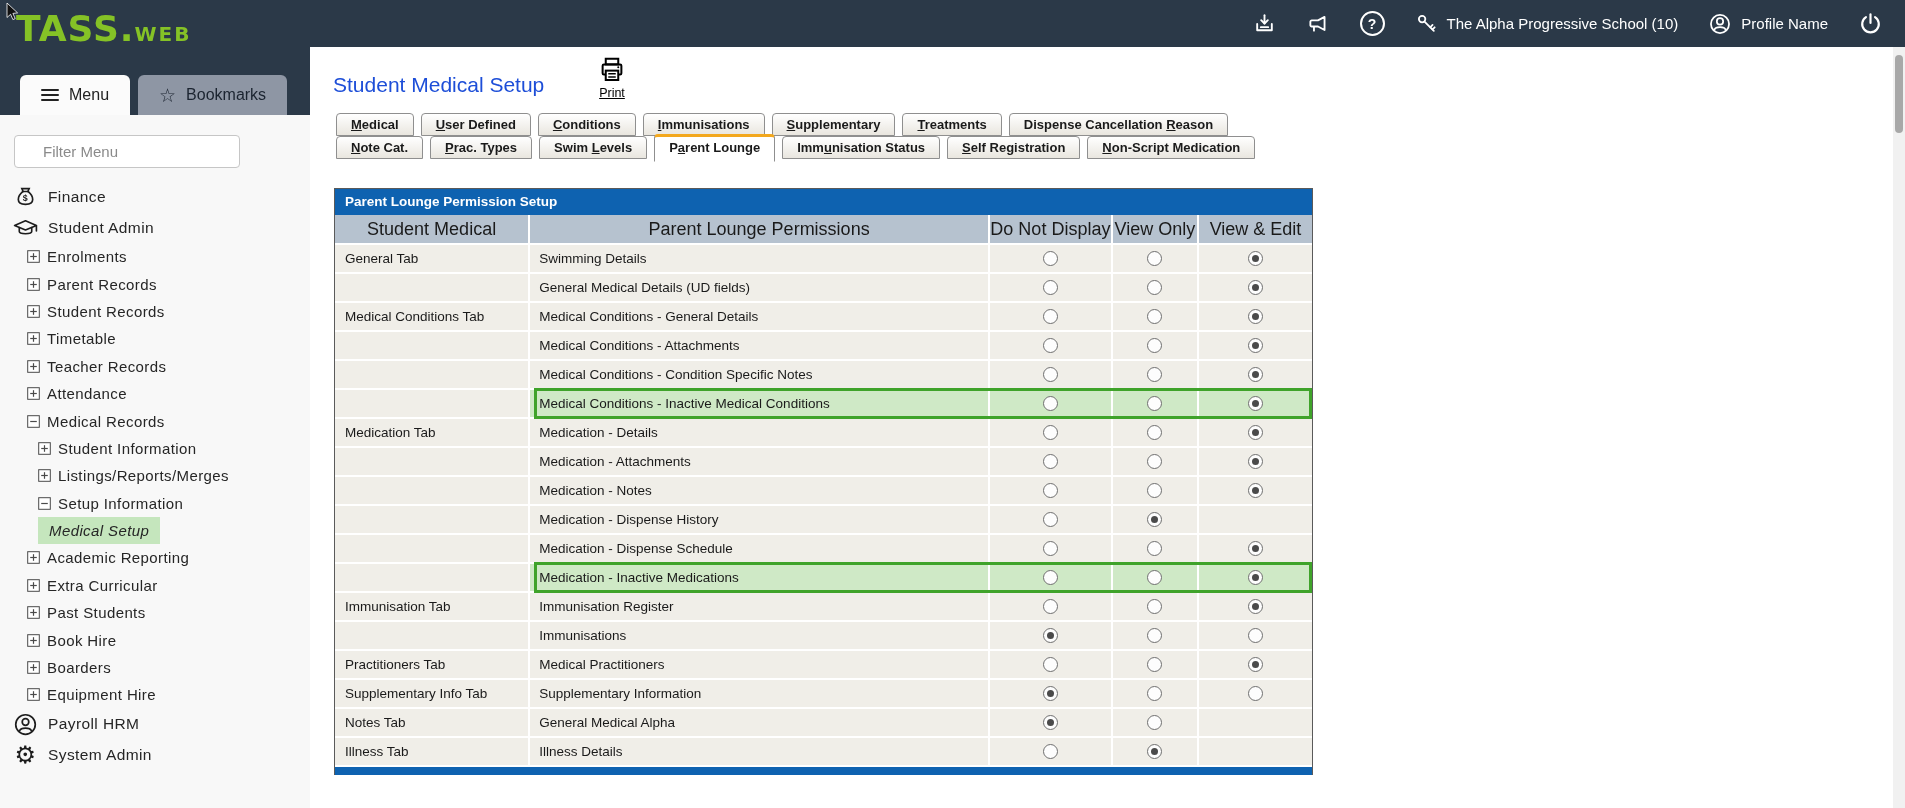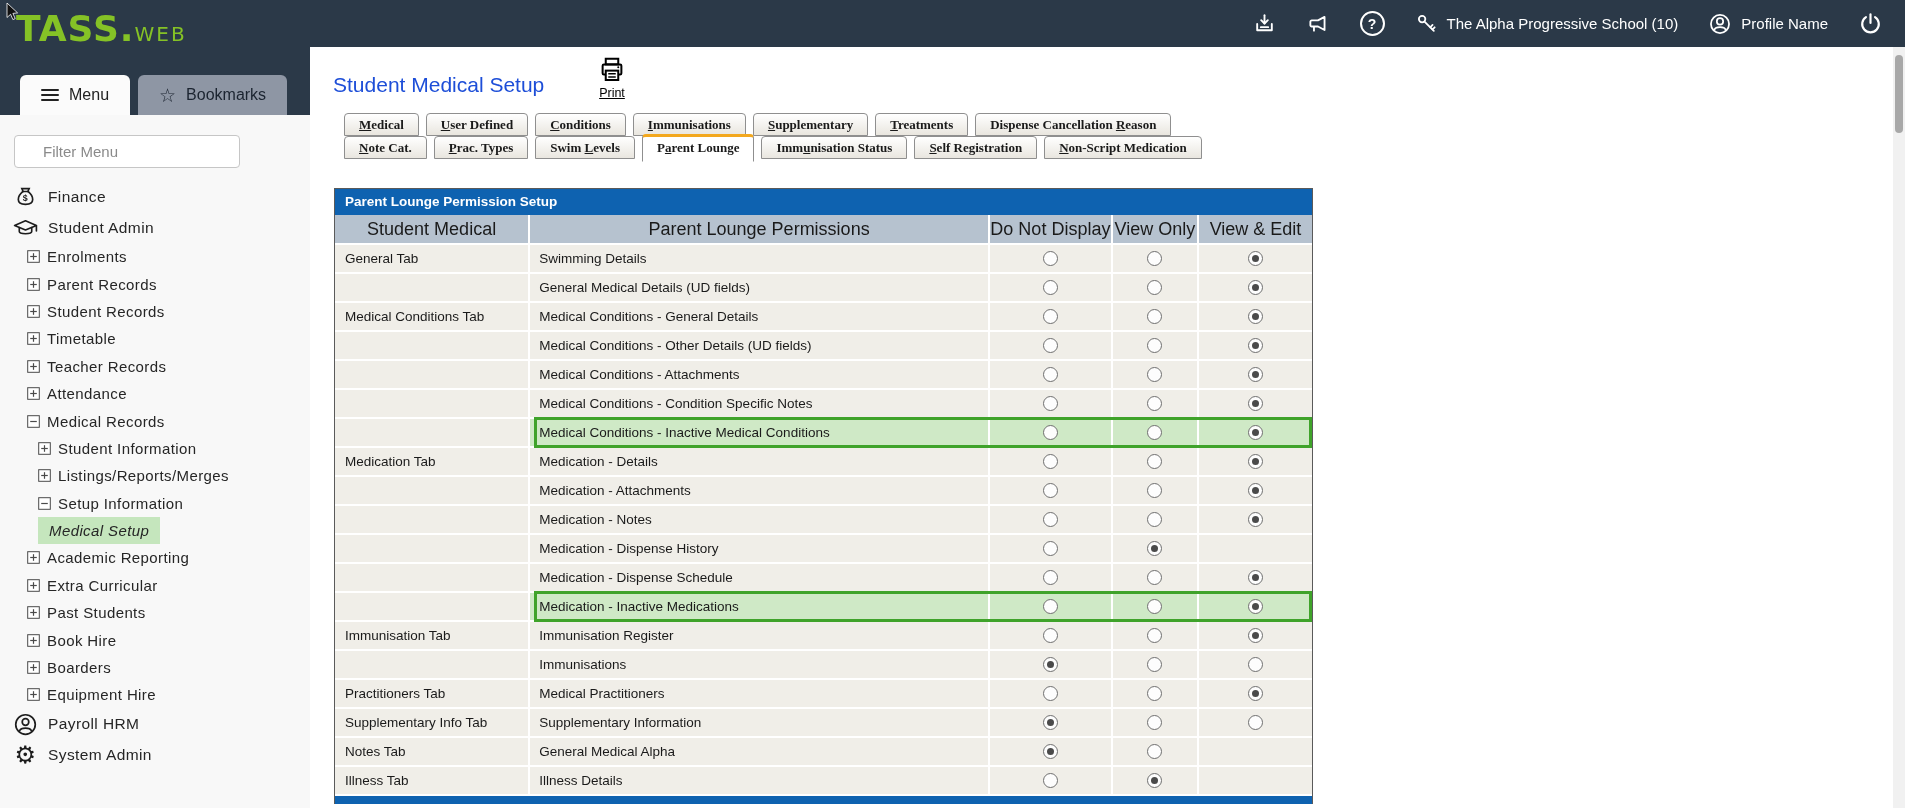--- a/index.html
+++ b/index.html
@@ -3,21 +3,21 @@
 <meta charset="utf-8">
 <style>
   html,body{margin:0;padding:0;}
   body{font-family:"Liberation Sans", sans-serif; background:#fff;}
   .screen{position:relative;width:1905px;height:808px;overflow:hidden;background:#fff;}
 
   
   .topbar{position:absolute;left:0;top:0;width:100%;height:47px;background:#2b3948;}
   .logo{position:absolute;left:16px;top:8px;z-index:5;cursor:pointer;white-space:nowrap;}
   .logo-main{font-size:36px;font-weight:800;color:#85c226;letter-spacing:1px;font-family:"DejaVu Sans",sans-serif;}
-  .logo-sub{font-size:20px;font-weight:400;color:#85c226;letter-spacing:2px;font-family:"DejaVu Sans",sans-serif;}
+  .logo-sub{font-size:20px;font-weight:700;color:#85c226;letter-spacing:2px;font-family:"DejaVu Sans",sans-serif;}
   .topbar-right{position:absolute;right:22px;top:0;height:47px;display:flex;align-items:center;gap:30px;color:#fff;font-size:15px;}
   .tb-icon{display:flex;align-items:center;justify-content:center;cursor:pointer;}
   .tb-group{display:flex;align-items:center;gap:9px;cursor:pointer;white-space:nowrap;}
   .help-circle{width:21px;height:21px;border:2px solid #fff;border-radius:50%;font-weight:bold;font-size:14px;}
 
   
   .sidebar{position:absolute;left:0;top:47px;width:310px;bottom:0;background:#f8f8f8;}
   .sidebar-tabs{height:68px;background:#2b3948;display:flex;align-items:flex-end;padding-left:20px;gap:8px;}
   .side-tab{height:40px;display:flex;align-items:center;gap:10px;padding:0 21px;border-radius:6px 6px 0 0;background:#8e96a4;color:#1b2430;font-size:16px;cursor:pointer;}
   .side-tab.active{background:#fbfbfb;color:#222;}
@@ -35,21 +35,21 @@
   .nav-item.active .label{background:#c5e6bd;padding:5px 11px;}
   .gear-glyph{font-size:24px;line-height:24px;color:#1d1d1d;font-family:"DejaVu Sans",sans-serif;}
   .star-glyph{font-size:19px;line-height:19px;}
 
   
   .main{position:absolute;left:310px;top:47px;right:12px;bottom:0;background:#fff;}
   .page-title{position:absolute;left:23px;top:26px;font-size:21px;color:#1d4ed8;}
   .print{position:absolute;left:278px;top:8px;width:48px;text-align:center;cursor:pointer;}
   .print-label{display:block;font-size:12.5px;color:#000;text-decoration:underline;margin-top:1px;}
 
-  .tabrow{position:absolute;left:34px;display:flex;gap:7px;font-family:Liberation Serif, serif;}
+  .tabrow{position:absolute;left:26px;display:flex;gap:7px;}
   #tabrow1{top:66px;}
   #tabrow2{top:89px;}
   .tab{height:23px;line-height:21px;box-sizing:border-box;padding:0 14px;background:linear-gradient(#ffffff,#e9e6df);border:1px solid #8f8f8f;border-radius:4px 4px 0 0;font-weight:bold;font-size:13px;color:#1a1a1a;cursor:pointer;white-space:nowrap;}
   .tab u{text-decoration:underline;}
   .tab.active{background:#fff;border-top:3px solid #f3a81e;border-bottom:1px solid #ffffff;height:28px;margin-top:-2px;position:relative;z-index:3;}
 
   
   .panel{position:absolute;left:24px;top:141px;width:977px;border:1px solid #5a5a5a;border-bottom:none;background:#fff;}
   .panel-header{height:26px;line-height:26px;background:#0e62b0;color:#fff;font-weight:bold;font-size:13.5px;padding-left:10px;}
   .trow{display:flex;position:relative;}
@@ -423,33 +423,20 @@
             </div>
             <div class="cell c4">
               <div class="rb"></div>
             </div>
             <div class="cell c5">
               <div class="rb sel"></div>
             </div>
           </div>
           <div class="trow">
             <div class="cell c1"></div>
-            <div class="cell c2">Medical Conditions - Other Details (UD fields)</div>
-            <div class="cell c3">
-              <div class="rb"></div>
-            </div>
-            <div class="cell c4">
-              <div class="rb"></div>
-            </div>
-            <div class="cell c5">
-              <div class="rb sel"></div>
-            </div>
-          </div>
-          <div class="trow">
-            <div class="cell c1"></div>
             <div class="cell c2">Medical Conditions - Attachments</div>
             <div class="cell c3">
               <div class="rb"></div>
             </div>
             <div class="cell c4">
               <div class="rb"></div>
             </div>
             <div class="cell c5">
               <div class="rb sel"></div>
             </div>

